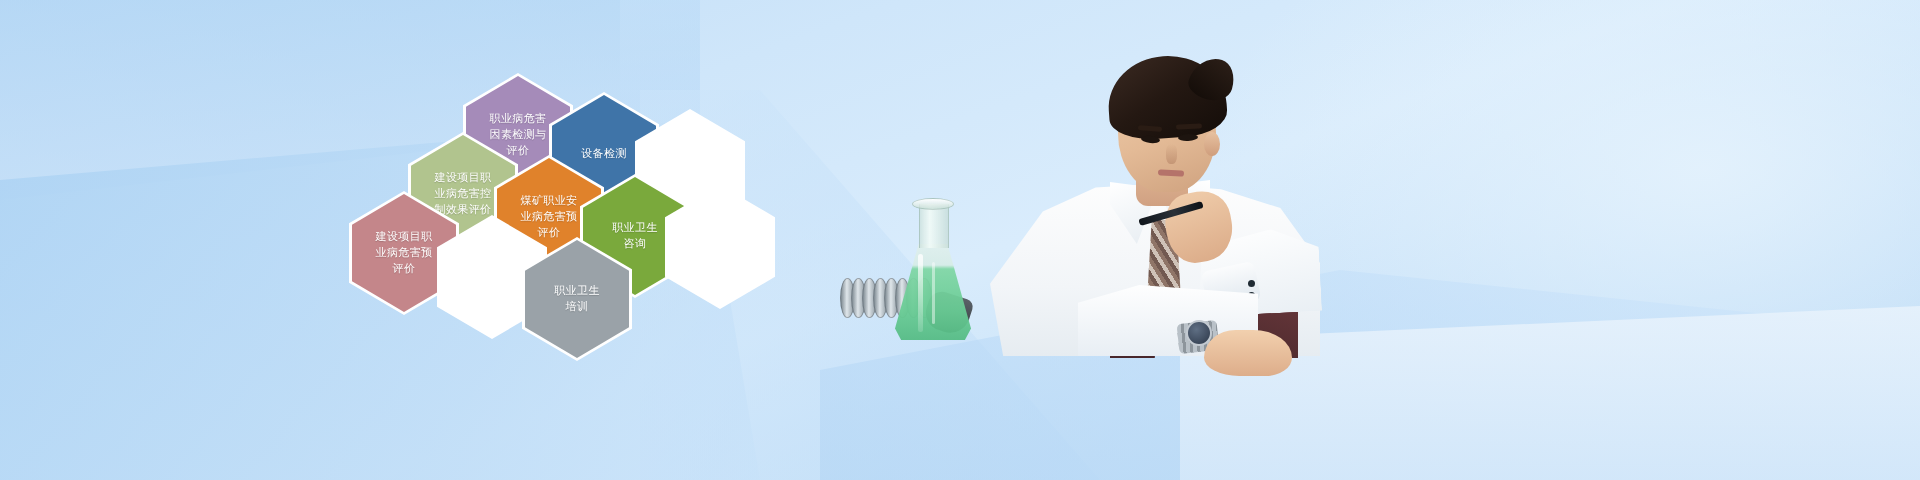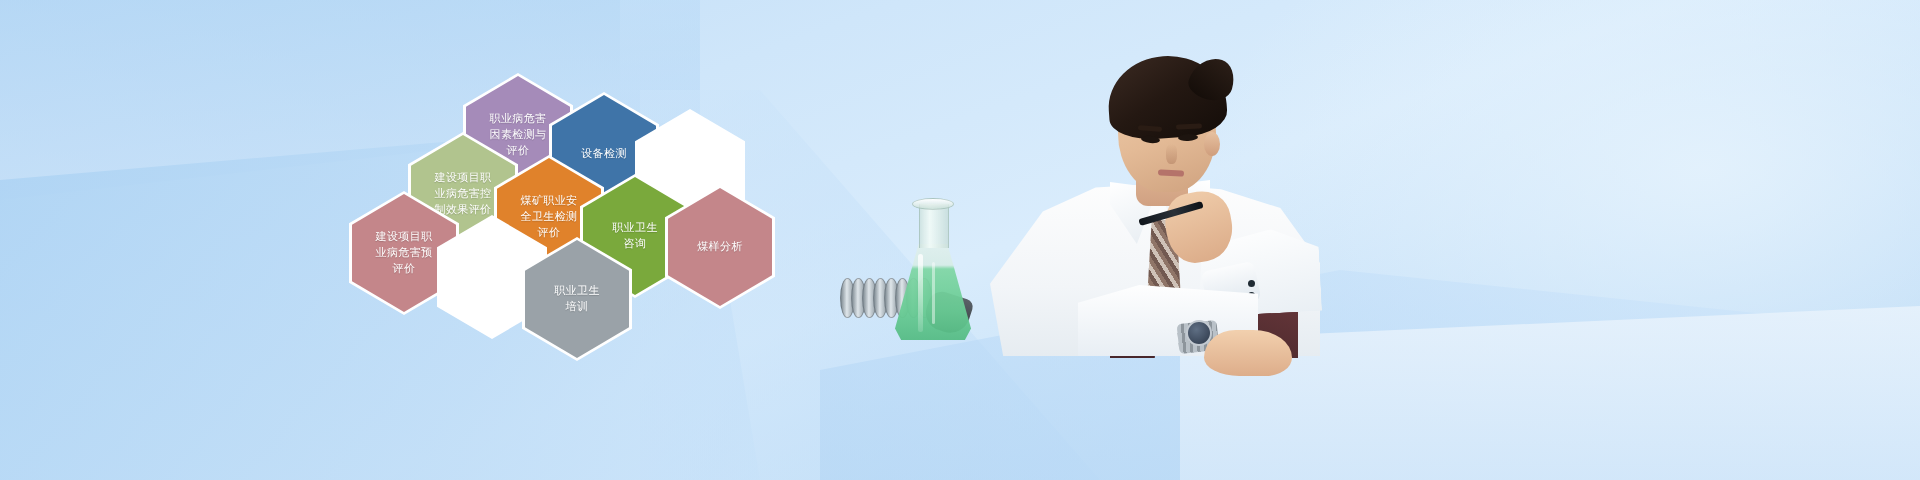--- a/index.html
+++ b/index.html
@@ -295,39 +295,36 @@
       <div class="hex-outline" style="left: 635px; top: 109px; background: rgb(255, 255, 255);"></div>
       <div class="hex-outline" style="left: 408px; top: 132px; background: rgb(255, 255, 255);"></div>
       <div class="hex" style="left: 411px; top: 135px; background: rgb(177, 196, 142);">
         <span class="hex-label">建设项目职
 业病危害控
 制效果评价</span>
       </div>
       <div class="hex-outline" style="left: 494px; top: 155px; background: rgb(255, 255, 255);"></div>
       <div class="hex" style="left: 497px; top: 158px; background: rgb(224, 130, 43);">
         <span class="hex-label">煤矿职业安
-全卫生检测
+业病危害预
 评价</span>
       </div>
       <div class="hex-outline" style="left: 580px; top: 174px; background: rgb(255, 255, 255);"></div>
       <div class="hex" style="left: 583px; top: 177px; background: rgb(122, 169, 60);">
         <span class="hex-label">职业卫生
 咨询</span>
       </div>
       <div class="hex-outline" style="left: 349px; top: 191px; background: rgb(255, 255, 255);"></div>
       <div class="hex" style="left: 352px; top: 194px; background: rgb(196, 134, 138);">
         <span class="hex-label">建设项目职
 业病危害预
 评价</span>
       </div>
       <div class="hex-outline" style="left: 437px; top: 215px; background: rgb(255, 255, 255);"></div>
       <div class="hex-outline" style="left: 665px; top: 185px; background: rgb(255, 255, 255);"></div>
-      <div class="hex" style="left: 668px; top: 188px; background: rgb(196, 134, 138);">
-        <span class="hex-label">煤样分析</span>
-      </div>
       <div class="hex-outline" style="left: 522px; top: 237px; background: rgb(255, 255, 255);"></div>
       <div class="hex" style="left: 525px; top: 240px; background: rgb(154, 162, 168);">
         <span class="hex-label">职业卫生
 培训</span>
       </div>
     </div>
 
   <div id="coil">
     <div class="coil-ring" style="left:0px;"></div>
     <div class="coil-ring" style="left:11px;"></div>

